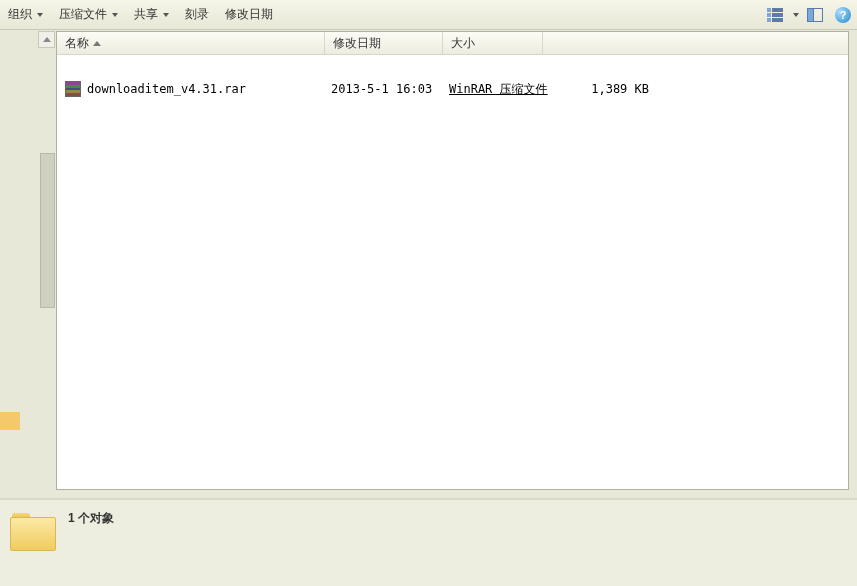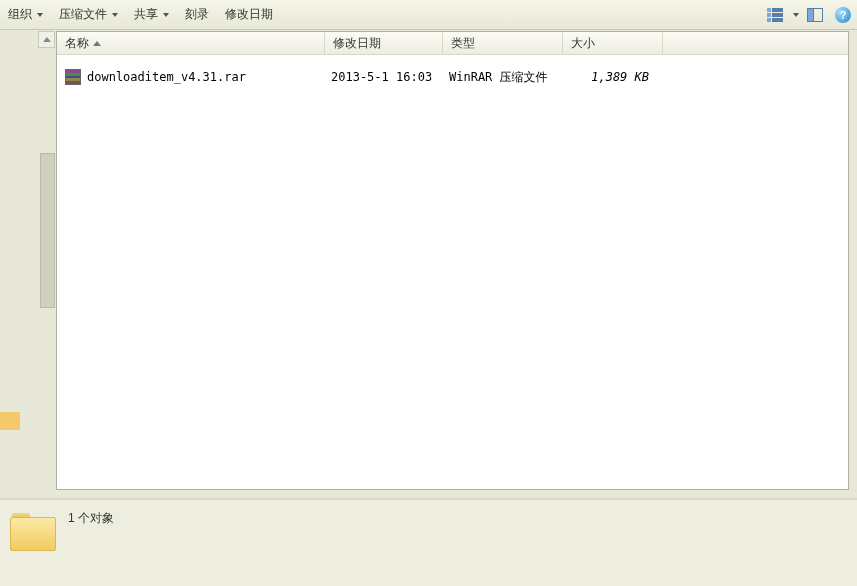--- a/index.html
+++ b/index.html
@@ -123,21 +123,21 @@
 .sort-arrow {
   width: 0; height: 0;
   border-left: 4px solid transparent;
   border-right: 4px solid transparent;
   border-bottom: 5px solid #777;
 }
 .col-name { width: 268px; }
 .col-date { width: 118px; }
 .col-type { width: 120px; }
 .col-size { width: 100px; }
-.file-rows { flex: 1; padding-top: 12px; border-radius: 11px; }
+.file-rows { flex: 1; padding-top: 24px; border-radius: 11px; }
 .file-row {
   display: flex;
   align-items: center;
   height: 20px;
   padding-left: 8px;
   font-family: SimSun, monospace;
   font-size: 12px;
   color: #000;
 }
 .file-icon {
@@ -146,40 +146,41 @@
   background: linear-gradient(to bottom,
     #8b4a8b 0%, #8b4a8b 20%,
     #4a8b4a 20%, #4a8b4a 40%,
     #4a4a8b 40%, #4a4a8b 60%,
     #8b8b4a 60%, #8b8b4a 80%,
     #8b4a4a 80%, #8b4a4a 100%);
   border: 1px solid #666;
 }
 .cell-name { width: 244px; }
 .cell-date { width: 118px; }
-.cell-type { width: 120px; }
-.cell-size { width: 100px; text-align: right; padding-right: 20px; font-style: italic; }
+.cell-type { width: 120px; text-decoration: underline; }
+.cell-size { width: 100px; text-align: right; padding-right: 20px; }
 .highlight-strip {
   position: absolute;
   left: 0;
   top: 412px;
   width: 20px;
   height: 18px;
   background: #f5c96b;
 }
 .status-bar {
   position: absolute;
   left: 0; right: 0; bottom: 0;
   height: 88px;
   background: #eeeee0;
   border-top: 2px solid #d8d8c8;
   display: flex;
   align-items: flex-start;
   padding: 6px 10px;
   gap: 10px;
+  font-weight: bold;
 }
 .folder-big {
   width: 48px; height: 40px;
   position: relative;
   margin-top: 4px;
 }
 .folder-big::before {
   content: "";
   position: absolute;
   top: 3px; left: 2px;
@@ -246,23 +247,20 @@
     <div class="left-block"></div>
   </div>
   <div class="file-list">
     <div class="column-headers">
       <div class="col-header col-name">
         <span>名称</span>
         <span class="sort-arrow"></span>
       </div>
       <div class="col-header col-date">
         <span>修改日期</span>
-      </div>
-      <div class="col-header col-type">
-        <span>类型</span>
       </div>
       <div class="col-header col-size">
         <span>大小</span>
       </div>
     </div>
     <div class="file-rows">
       <div class="file-row">
         <div class="file-icon"></div>
         <div class="cell-name">downloaditem_v4.31.rar</div>
         <div class="cell-date">2013-5-1 16:03</div>

